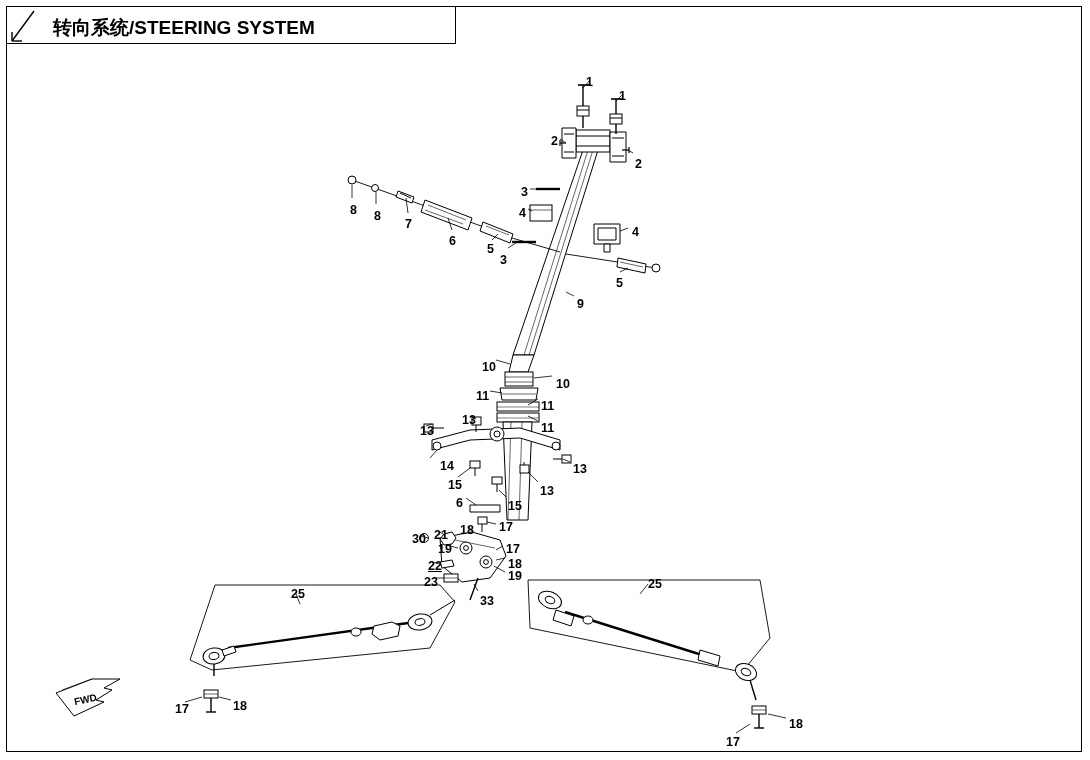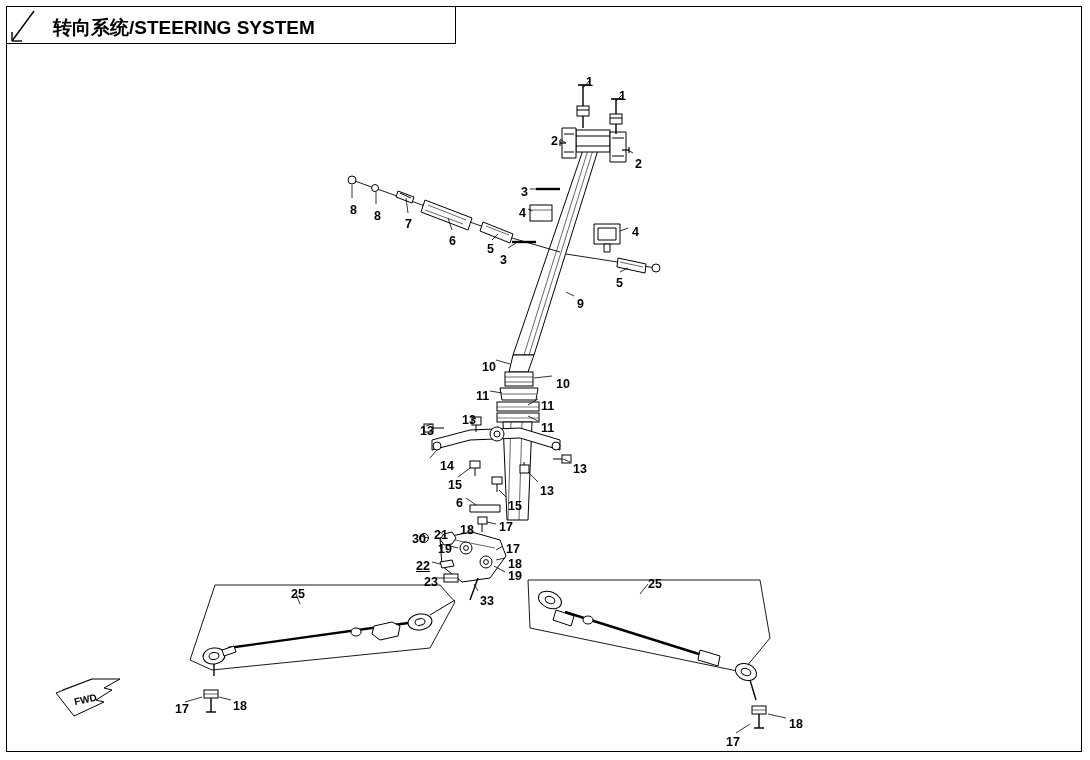--- a/index.html
+++ b/index.html
@@ -383,21 +383,21 @@
       <div class="callout" style="left: 448px; top: 479px;">15</div>
       <div class="callout" style="left: 540px; top: 485px;">13</div>
       <div class="callout" style="left: 456px; top: 497px;">6</div>
       <div class="callout" style="left: 508px; top: 500px;">15</div>
       <div class="callout" style="left: 499px; top: 521px;">17</div>
       <div class="callout" style="left: 460px; top: 524px;">18</div>
       <div class="callout" style="left: 412px; top: 533px;">30</div>
       <div class="callout" style="left: 434px; top: 529px;">21</div>
       <div class="callout" style="left: 438px; top: 543px;">19</div>
       <div class="callout" style="left: 506px; top: 543px;">17</div>
-      <div class="callout" style="left: 416px; top: 560px; text-decoration: underline;">22</div>
+      <div class="callout" style="left: 428px; top: 560px; text-decoration: underline;">22</div>
       <div class="callout" style="left: 508px; top: 558px;">18</div>
       <div class="callout" style="left: 424px; top: 576px;">23</div>
       <div class="callout" style="left: 508px; top: 570px;">19</div>
       <div class="callout" style="left: 480px; top: 595px;">33</div>
       <div class="callout" style="left: 291px; top: 588px;">25</div>
       <div class="callout" style="left: 648px; top: 578px;">25</div>
       <div class="callout" style="left: 175px; top: 703px;">17</div>
       <div class="callout" style="left: 233px; top: 700px;">18</div>
       <div class="callout" style="left: 789px; top: 718px;">18</div>
       <div class="callout" style="left: 726px; top: 736px;">17</div>

